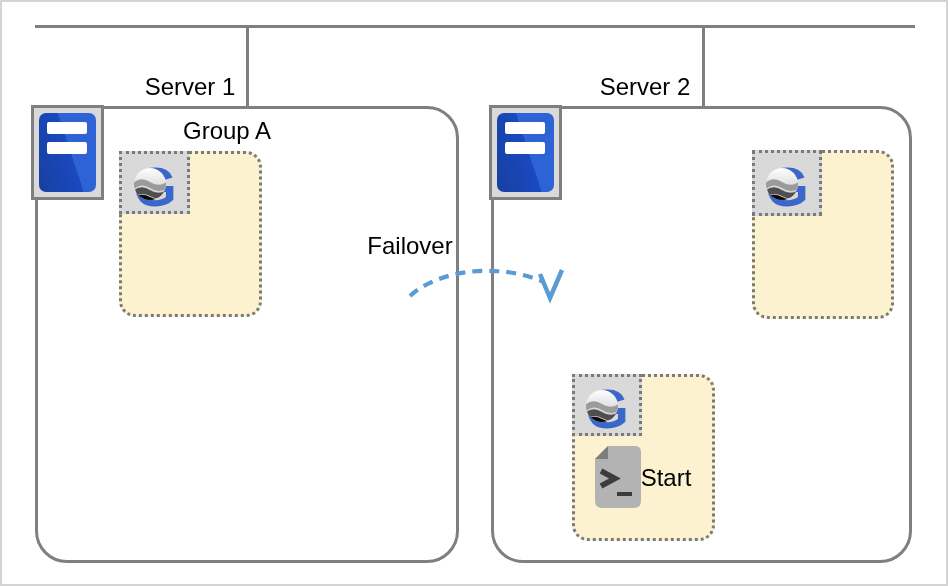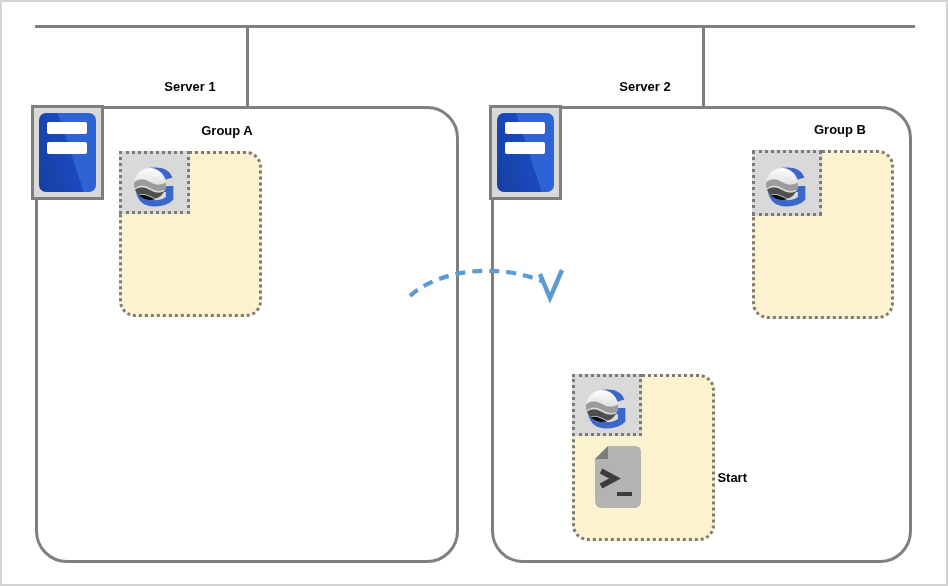--- a/index.html
+++ b/index.html
@@ -3,21 +3,21 @@
 <meta charset="utf-8">
 <style>
   html,body{margin:0;padding:0;background:#fff;}
   .canvas{
     position:relative;width:944px;height:582px;margin:0;
     background:#ffffff;border:2px solid #d4d4d4;
     font-family:"Liberation Sans",sans-serif;color:#000;overflow:hidden;
   }
   .abs{position:absolute;}
   .line{background:#7f7f7f;}
-  .label{font-size:13px;line-height:22px;text-align:center;white-space:nowrap;font-weight:bold;}
+  .label{font-size:24px;line-height:22px;text-align:center;white-space:nowrap;}
   .server-box{
     border:3px solid #7f7f7f;border-radius:32px;background:#ffffff;box-sizing:border-box;
   }
   .group-box{
     background:#fdf2cf;border:3px dotted #7a7a7a;border-radius:16px;box-sizing:border-box;
   }
   .logo-chip{
     background:#d9d9d9;border:3px dotted #7a7a7a;box-sizing:border-box;z-index:5;
     display:flex;align-items:center;justify-content:center;
   }
@@ -88,41 +88,41 @@
   </div>
 
   <div class="abs label" style="left:165px;top:118px;width:120px;">Group A</div>
   <div class="abs group-box" style="left:117px;top:149px;width:143px;height:166px;"></div>
   <div class="abs logo-chip" style="left:117px;top:149px;width:71px;height:63px;">
     <svg class="glogo" viewBox="0 0 64 58">
         <use href="#g-logo"></use>
       </svg>
   </div>
 
-  <div class="abs label" style="left:778px;top:117px;width:120px;">Group B</div>
   <div class="abs group-box" style="left:750px;top:148px;width:142px;height:169px;"></div>
   <div class="abs logo-chip" style="left:750px;top:148px;width:70px;height:66px;">
     <svg class="glogo" viewBox="0 0 64 58">
         <use href="#g-logo"></use>
       </svg>
   </div>
 
   <div class="abs group-box" style="left:570px;top:372px;width:143px;height:167px;"></div>
   <div class="abs logo-chip" style="left:570px;top:372px;width:70px;height:62px;">
     <svg class="glogo" viewBox="0 0 64 58">
         <use href="#g-logo"></use>
       </svg>
   </div>
 
   <svg class="abs" style="left:592px;top:443px;z-index:6;" width="48" height="64" viewBox="0 0 48 64">
     <path d="M14,1 H41 Q47,1 47,7 V56 Q47,63 40,63 H8 Q1,63 1,56 V14 Z" fill="#b3b3b3"></path>
     <path d="M14,1 V14 H1 Z" fill="#7d7d7d"></path>
     <path d="M7,26 L21,33.5 L7,41" stroke="#3c3c3c" stroke-width="5.5" fill="none"></path>
     <path d="M23,49 H38" stroke="#3c3c3c" stroke-width="4" fill="none"></path>
   </svg>
-  <div class="abs label" style="left:685px;top:465px;width:60px;text-align:right;z-index:6;">Start</div>
+  <div class="abs label" style="left:634px;top:465px;width:60px;text-align:center;z-index:6;">Start</div>
 
+  <div class="abs label" style="left:348px;top:233px;width:120px;">Failover</div>
   <svg class="abs arrow-svg" style="left:396px;top:256px;" width="180" height="58" viewBox="0 0 180 58">
     <path d="M12,38 C40,12 100,4 146,24" fill="none" stroke="#5b9bd5" stroke-width="4.2" stroke-dasharray="10 7"></path>
     <path d="M142,16 L152,40 L164,12" fill="none" stroke="#5b9bd5" stroke-width="4.5" stroke-linejoin="miter"></path>
   </svg>
 
 </div>
 
 </body></html>

